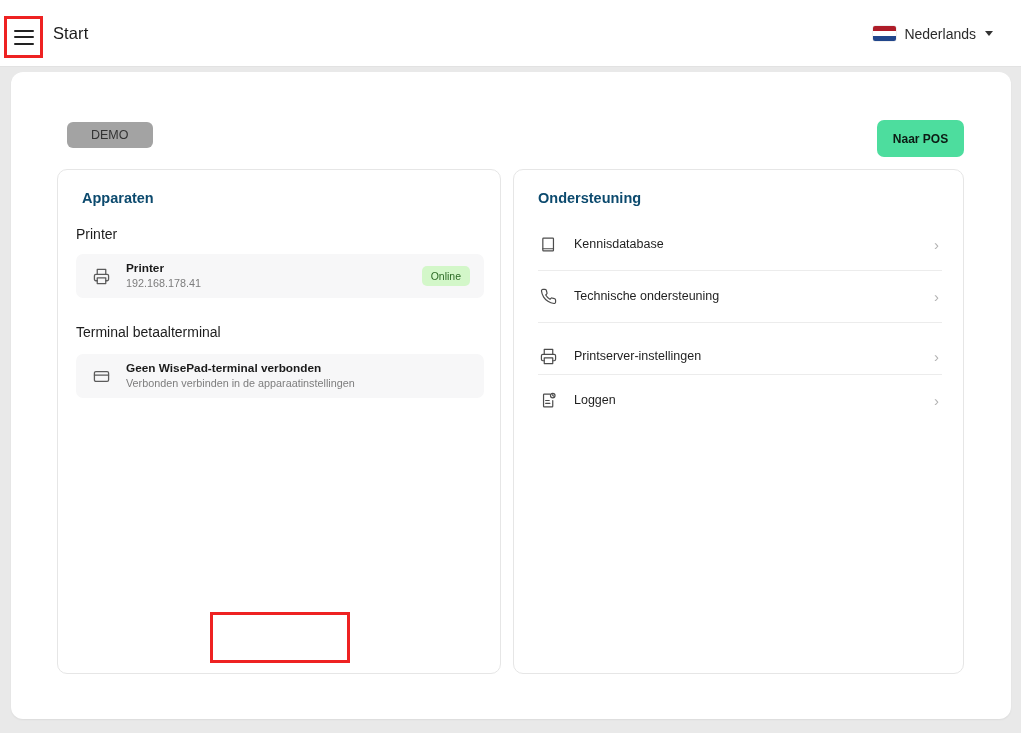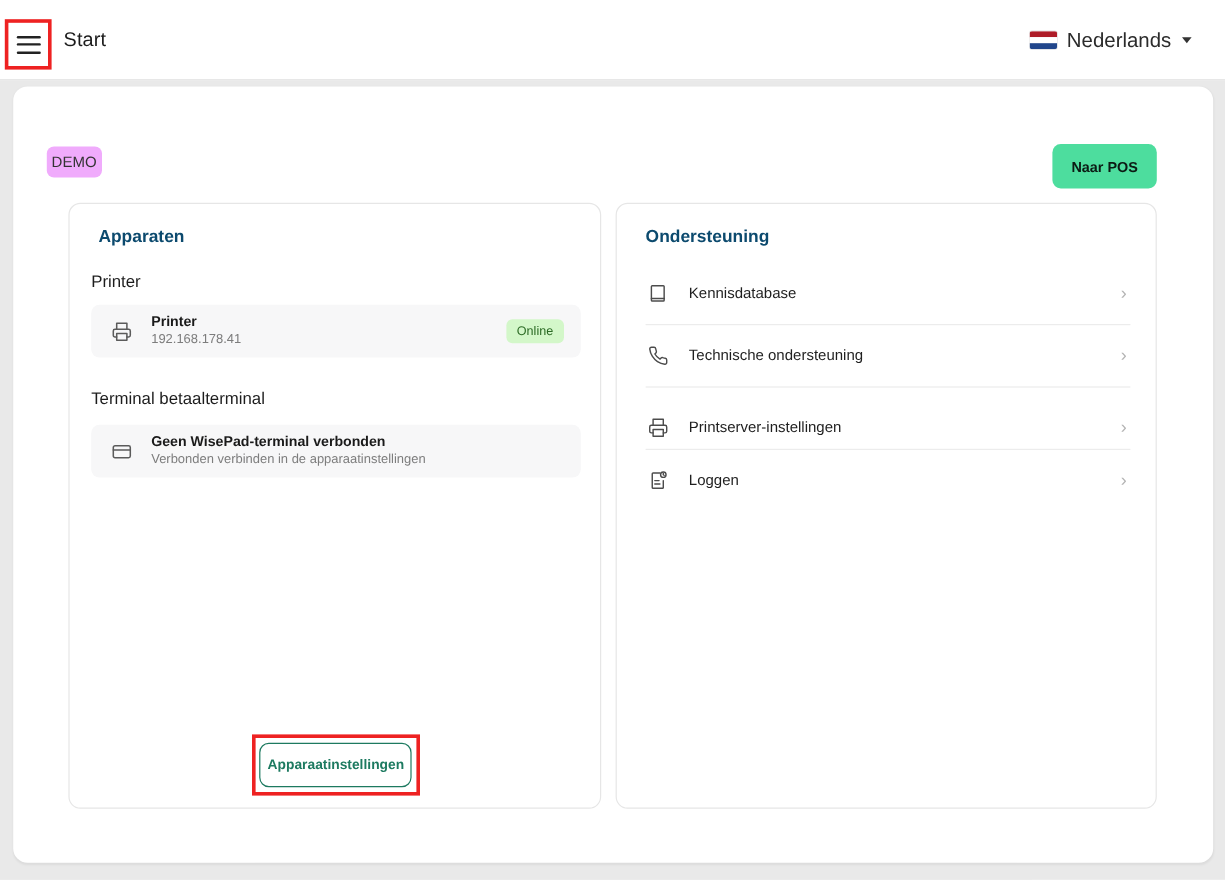--- a/index.html
+++ b/index.html
@@ -34,39 +34,39 @@
   .hamburger { width: 20px; height: 15px; display: flex; flex-direction: column; justify-content: space-between; }
   .hamburger span { display: block; height: 2px; background: #222; border-radius: 1px; }
   .page-title {
     position: absolute; left: 53px; top: 0; height: 67px;
     display: flex; align-items: center;
     font-size: 16.5px; color: #1b1b1b; letter-spacing: .1px;
   }
   .lang {
     position: absolute; right: 28px; top: 0; height: 67px;
     display: flex; align-items: center; gap: 8px;
-    font-size: 17px; color: #2b2b2b; cursor: pointer;
+    font-size: 14px; color: #2b2b2b; cursor: pointer;
   }
   .flag { width: 23px; height: 15px; border-radius: 2px; overflow: hidden; display: flex; flex-direction: column; box-shadow: 0 0 0 .5px rgba(0,0,0,.12); }
   .flag i { display: block; height: 33.34%; width: 100%; }
   .caret { width: 0; height: 0; border-left: 4px solid transparent; border-right: 4px solid transparent; border-top: 5px solid #333; margin-left: 1px; }
 
   
   .panel {
     position: absolute; left: 11px; top: 72px;
     width: 1000px; height: 647px;
     background: #ffffff;
     border-radius: 12px;
     box-shadow: 0 1px 2px rgba(0,0,0,.06);
   }
 
   .demo-badge {
-    position: absolute; left: 39px; top: 122px;
-    background: #f0abfc; color: #333;
-    font-size: 12.5px; padding: 6px 4px; border-radius: 6px;
+    position: absolute; left: 67px; top: 122px;
+    background: #a3a3a3; color: #333;
+    font-size: 12.5px; padding: 6px 24px; border-radius: 6px;
   }
   .pos-btn {
     position: absolute; left: 877px; top: 120px;
     width: 87px; height: 37px;
     background: #4ddd9e; color: #0c1b14;
     border: none; border-radius: 7px;
     font-size: 12px; font-weight: bold;
     font-family: inherit; cursor: pointer;
   }
 
@@ -190,21 +190,20 @@
           <line x1="2" y1="10" x2="22" y2="10"></line>
         </svg>
       </span>
       <span class="device-text">
         <span class="device-name" style="display:block">Geen WisePad-terminal verbonden</span>
         <span class="device-sub" style="display:block">Verbonden verbinden in de apparaatinstellingen</span>
       </span>
     </div>
   </div>
 
-  <button class="settings-btn">Apparaatinstellingen</button>
   <div class="redbox" style="left:210px; top:612px; width:140px; height:51px"></div>
 
   <div class="card" id="card-right">
     <div class="card-title">Ondersteuning</div>
 
     <div class="support-item" style="top:48px">
       <span class="support-icon">
         <svg width="17" height="17" viewBox="0 0 24 24" fill="none" stroke="currentColor" stroke-width="1.7" stroke-linecap="round" stroke-linejoin="round">
           <path d="M5 3h13a1 1 0 0 1 1 1v16a1 1 0 0 1-1 1H5a1 1 0 0 1-1-1V4a1 1 0 0 1 1-1z"></path>
           <line x1="4" y1="18" x2="19" y2="18"></line>

